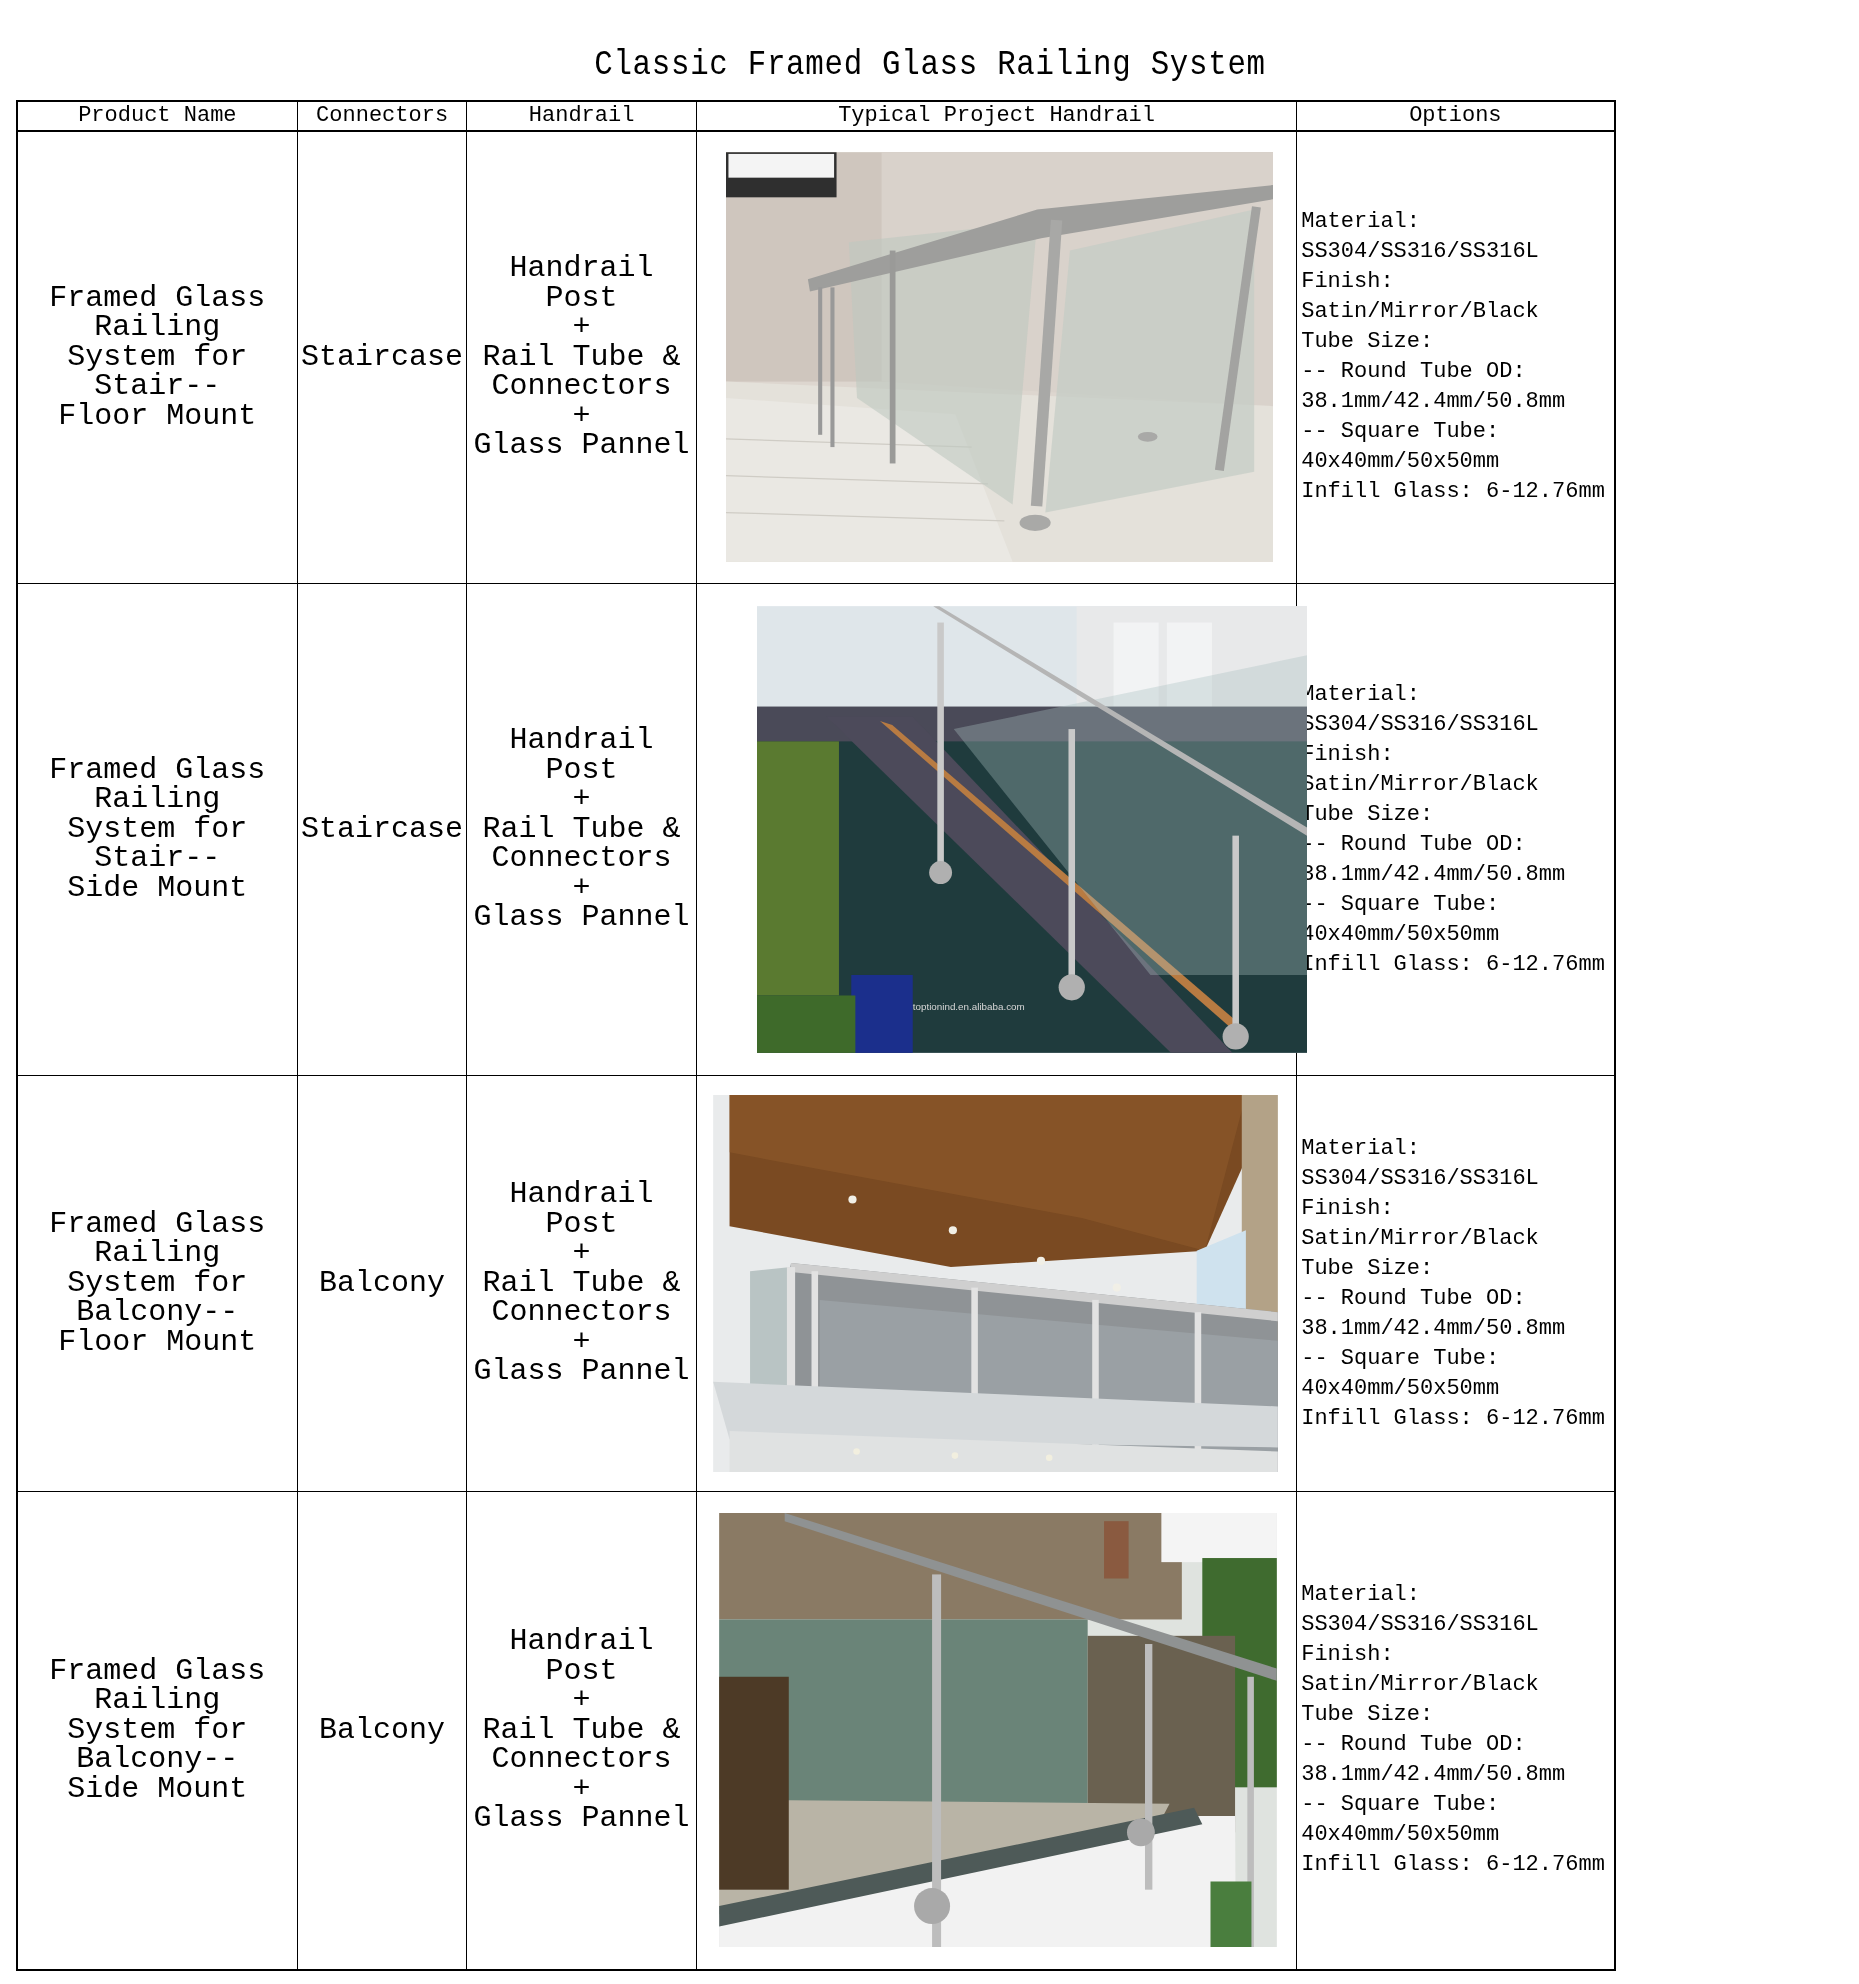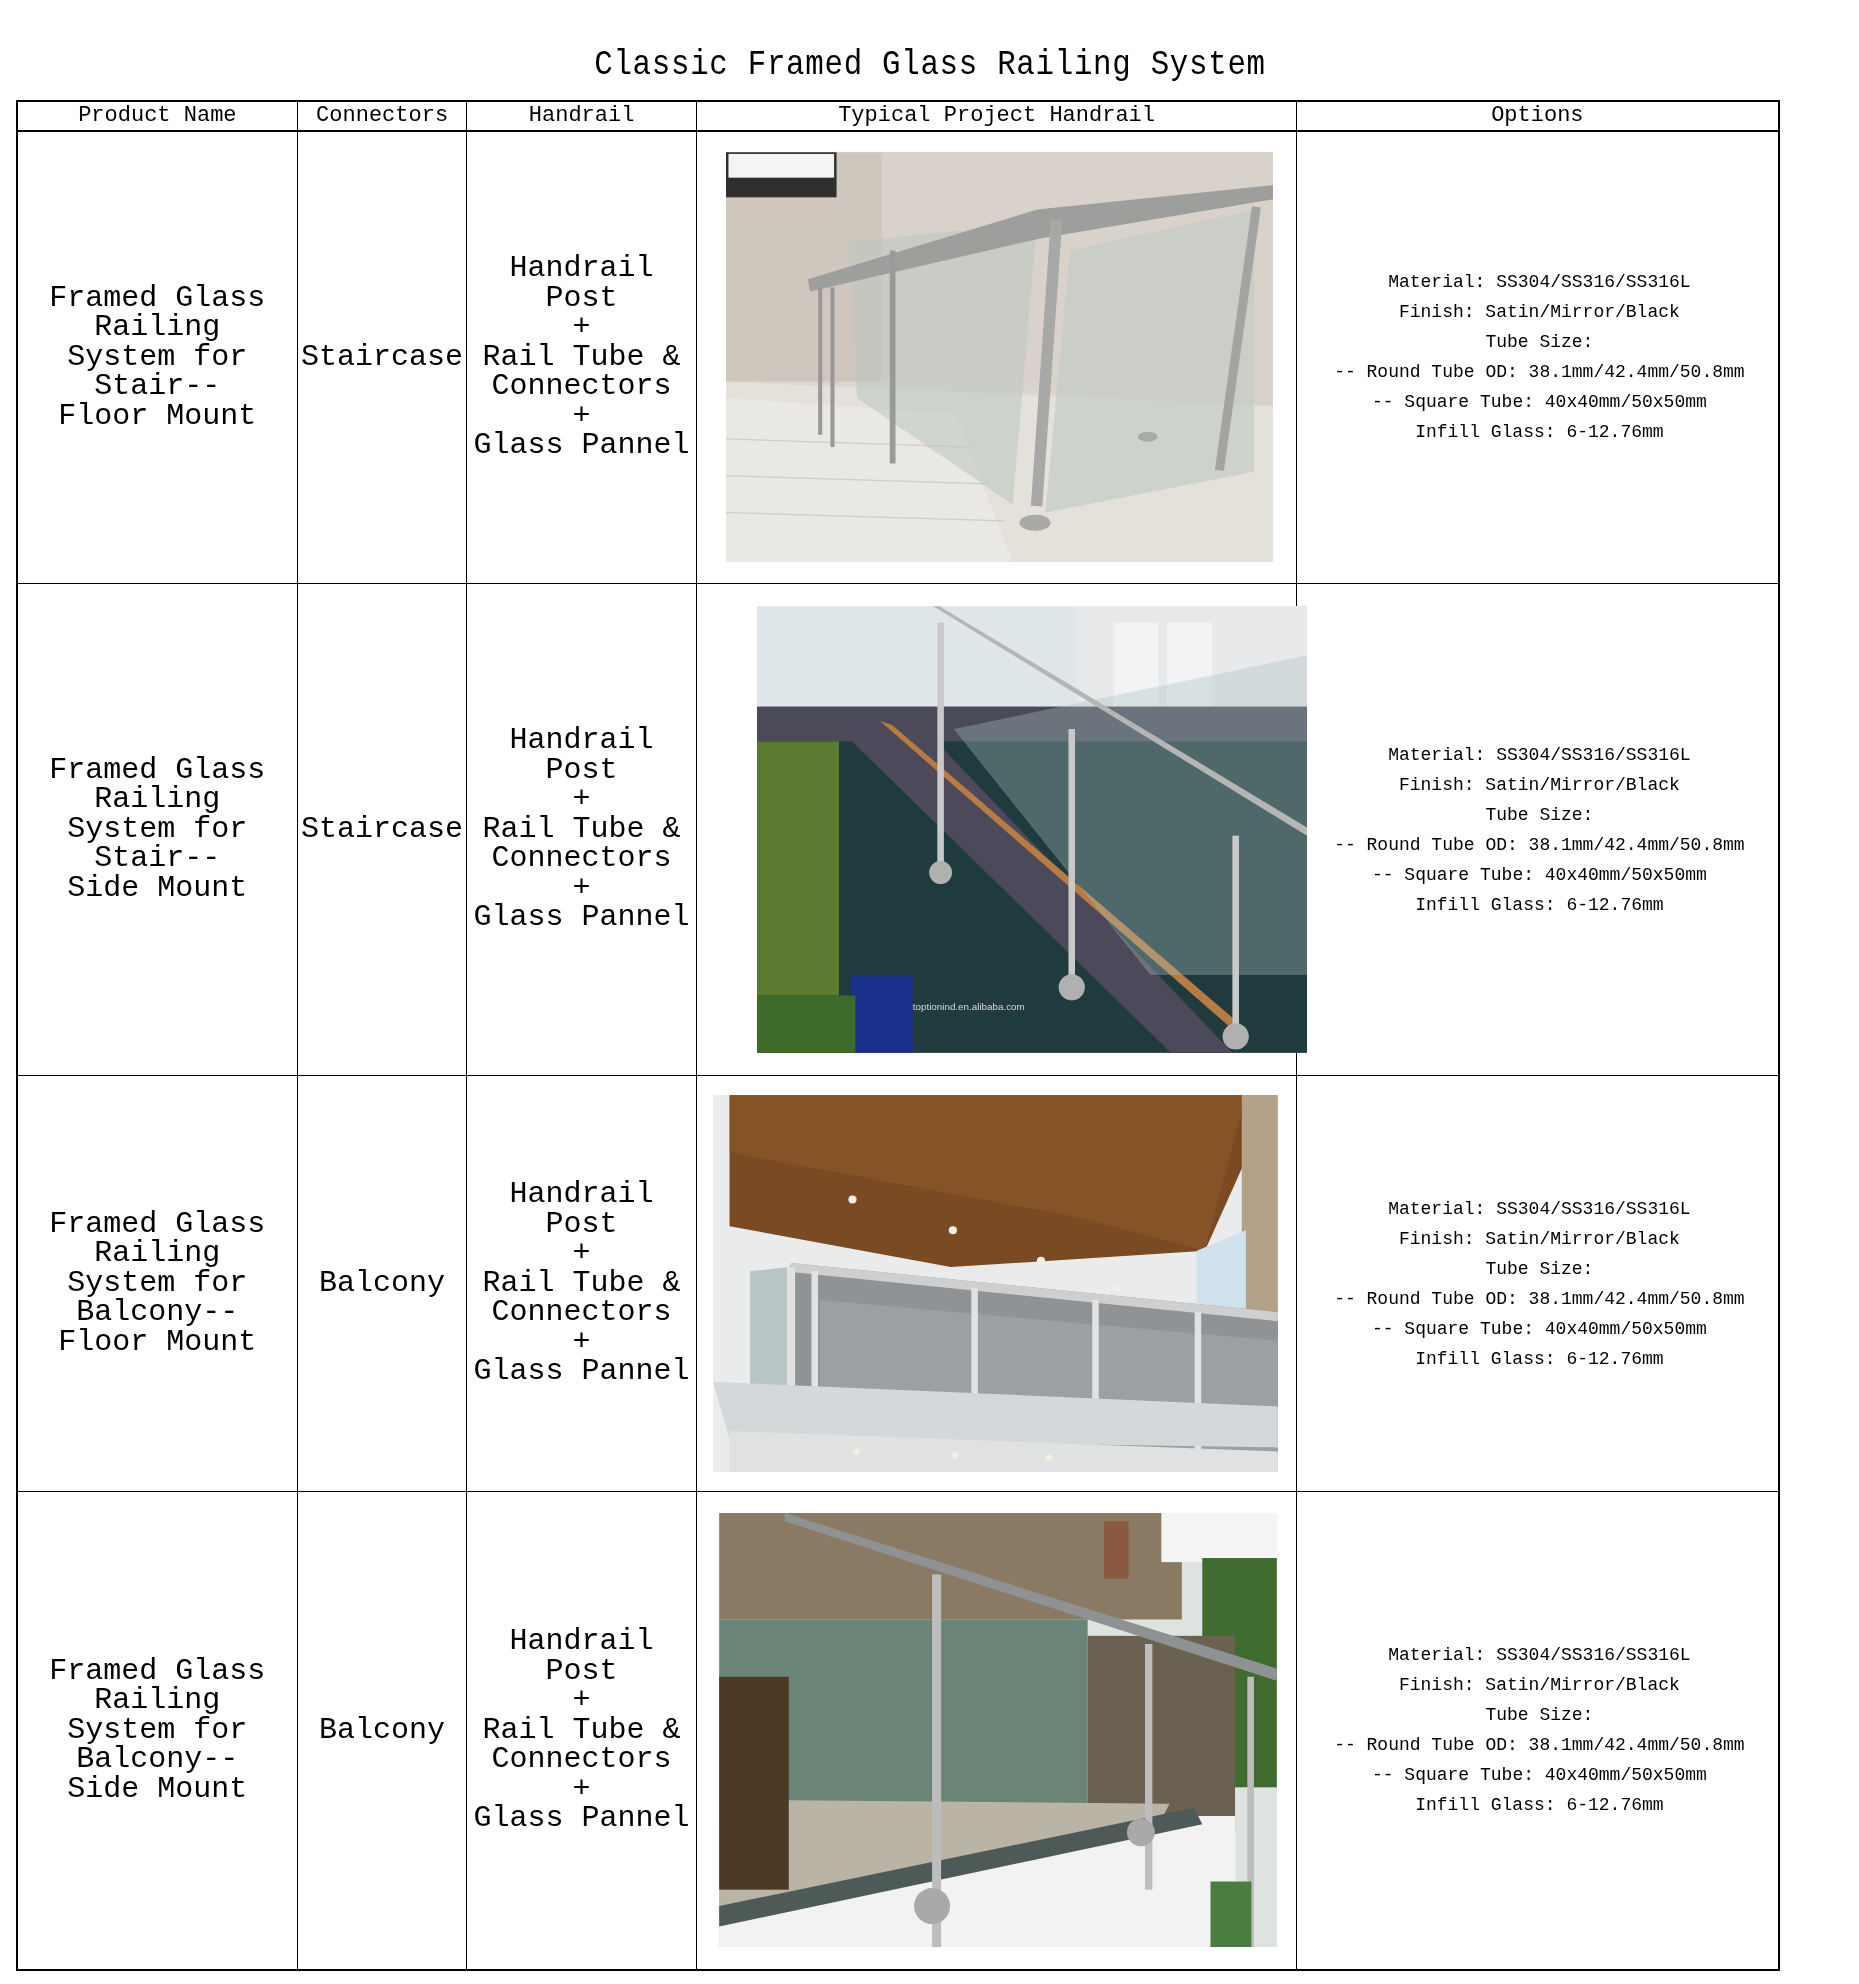--- a/index.html
+++ b/index.html
@@ -8,42 +8,42 @@
     font-family: "Liberation Mono", "DejaVu Sans Mono", monospace;
     color: #000;
   }
   .title {
     position: absolute; left: 0; top: 39px; width: 1860px; height: 53px;
     text-align: center; font-size: 35px; line-height: 53px;
     font-family: "Liberation Mono", "DejaVu Sans Mono", monospace;
     transform: scaleX(0.88); letter-spacing: 0.8px;
   }
   .sheet {
-    position: absolute; left: 15.6px; top: 100px; width: 1764px; height: 1871px;
+    position: absolute; left: 15.6px; top: 100px; width: 1600px; height: 1871px;
     border: 2.5px solid #000; box-sizing: border-box;
   }
   table.grid {
     border-collapse: collapse; width: 100%; height: 100%; table-layout: fixed;
   }
   table.grid th, table.grid td {
     border: 1.6px solid #000; padding: 0; text-align: center; vertical-align: middle;
     font-weight: normal;
   }
   table.grid tr:first-child th { border-top: none; border-bottom: 2.9px solid #000; }
   table.grid tr th:first-child, table.grid tr td:first-child { border-left: none; }
   table.grid tr th:last-child, table.grid tr td:last-child { border-right: none; }
   table.grid tr:last-child td { border-bottom: none; }
   th { height: 28px; font-size: 22px; line-height: 24.6px; }
   .col-name { width: 280px; }
   .col-app { width: 169px; }
   .col-struct { width: 230px; }
   .col-pic { width: 600px; }
   .col-opt { width: auto; }
   .cell-text { font-size: 30px; line-height: 29.5px; white-space: pre-line; }
-  .opt-text { text-align: center; padding-left: 4.1px; font-size: 18px; line-height: 30px; font-family: Liberation Mono, monospace; }
+  .opt-text { text-align: left; padding-left: 4.1px; font-size: 22px; line-height: 30px; font-family: Liberation Mono, monospace; }
   td.opt { text-align: left; }
   .pic {
     margin: 0 auto; position: relative; overflow: hidden;
   }
 </style>
 </head>
 <body>
 
 <div class="title">Classic Framed Glass Railing System</div>
 

